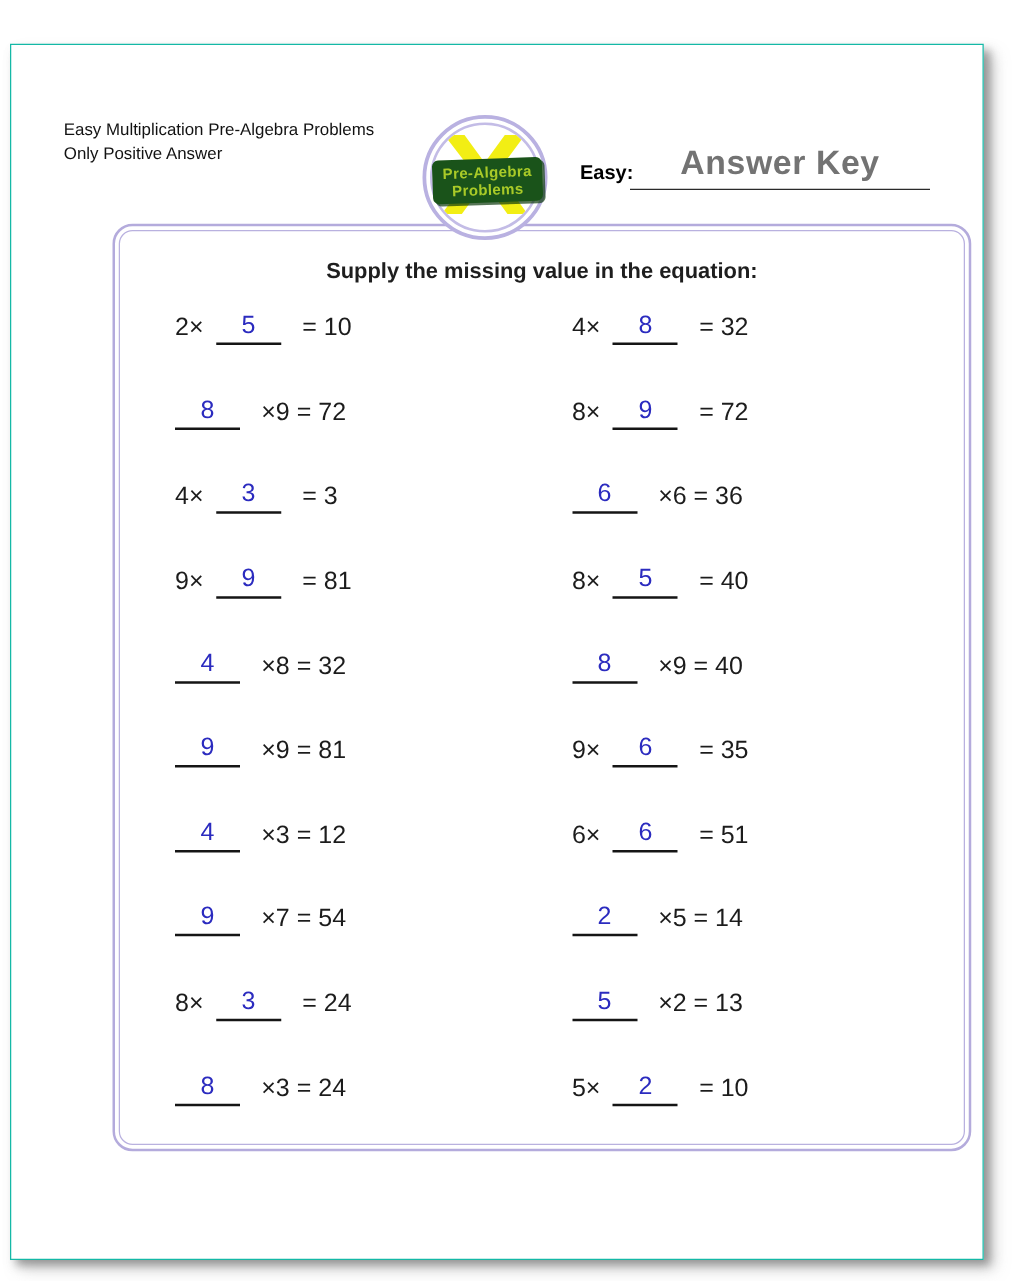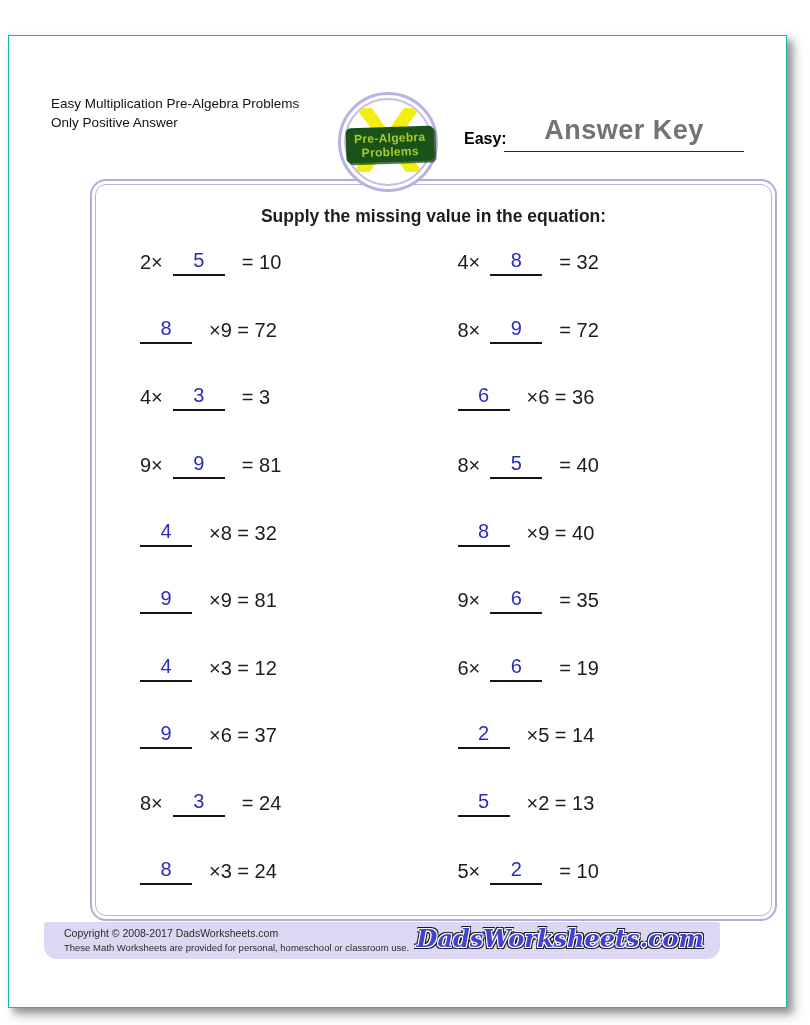--- a/index.html
+++ b/index.html
@@ -106,21 +106,21 @@
             <div class="equation">
               <span class="blank no-prefix"><span class="answer">9</span></span>
               <span>×9 = 81</span>
             </div>
             <div class="equation">
               <span class="blank no-prefix"><span class="answer">4</span></span>
               <span>×3 = 12</span>
             </div>
             <div class="equation">
               <span class="blank no-prefix"><span class="answer">9</span></span>
-              <span>×6 = 37</span>
+              <span>×7 = 54</span>
             </div>
             <div class="equation">
               <span class="eq-prefix">8×</span>
               <span class="blank"><span class="answer">3</span></span>
               <span>= 24</span>
             </div>
             <div class="equation">
               <span class="blank no-prefix"><span class="answer">8</span></span>
               <span>×3 = 24</span>
             </div>
@@ -150,39 +150,34 @@
               <span>×9 = 40</span>
             </div>
             <div class="equation">
               <span class="eq-prefix">9×</span>
               <span class="blank"><span class="answer">6</span></span>
               <span>= 35</span>
             </div>
             <div class="equation">
               <span class="eq-prefix">6×</span>
               <span class="blank"><span class="answer">6</span></span>
-              <span>= 19</span>
+              <span>= 51</span>
             </div>
             <div class="equation">
               <span class="blank no-prefix"><span class="answer">2</span></span>
               <span>×5 = 14</span>
             </div>
             <div class="equation">
               <span class="blank no-prefix"><span class="answer">5</span></span>
               <span>×2 = 13</span>
             </div>
             <div class="equation">
               <span class="eq-prefix">5×</span>
               <span class="blank"><span class="answer">2</span></span>
               <span>= 10</span>
             </div>
           </div>
       </div>
     </div>
   </div>
 
-  <div class="footer-bar">
-    <div class="copyright-line1">Copyright © 2008-2017 DadsWorksheets.com</div>
-    <div class="copyright-line2">These Math Worksheets are provided for personal, homeschool or classroom use.</div>
-    <div class="footer-logo">DadsWorksheets.com</div>
-  </div>
 
 </div>
 
 </body></html>

